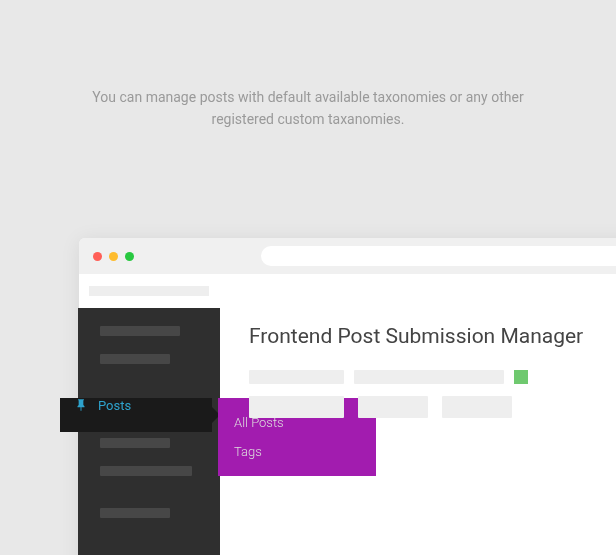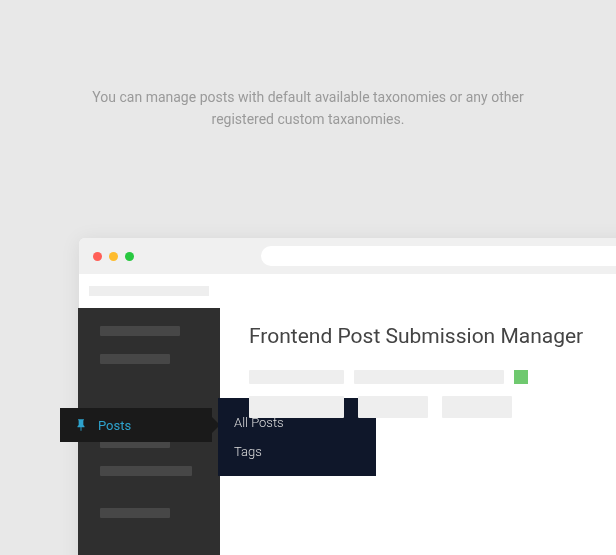--- a/index.html
+++ b/index.html
@@ -95,26 +95,26 @@
       margin: 0 22px 18px;
       border-radius: 1px;
     }
     .sidebar-item-ph.short { width: 70px; }
     .sidebar-item-ph.med { width: 80px; }
     .sidebar-item-ph.long { width: 92px; }
     .sidebar-spacer { height: 14px; }
     .sidebar-active {
       position: absolute;
       left: -18px;
-      top: 100px;
+      top: 90px;
       width: 152px;
       height: 34px;
       background: #1a1a1a;
       display: flex;
-      align-items: center;
+      align-items: flex-start;
       padding-left: 14px;
       gap: 10px;
     }
     .pin-icon {
       width: 14px;
       height: 14px;
       display: flex;
       align-items: center;
       justify-content: center;
     }
@@ -138,21 +138,21 @@
       height: 0;
       border-top: 8px solid transparent;
       border-bottom: 8px solid transparent;
       border-left: 8px solid #1a1a1a;
     }
     .submenu {
       position: absolute;
       left: 140px;
       top: 90px;
       width: 158px;
-      background: #0f172a;
+      background: #a21caf;
       padding: 10px 0;
     }
     .submenu-item {
       padding: 7px 16px;
       color: #ddd;
       font-size: 13px;
       font-weight: 300;
     }
     .content-area {
       position: absolute;

